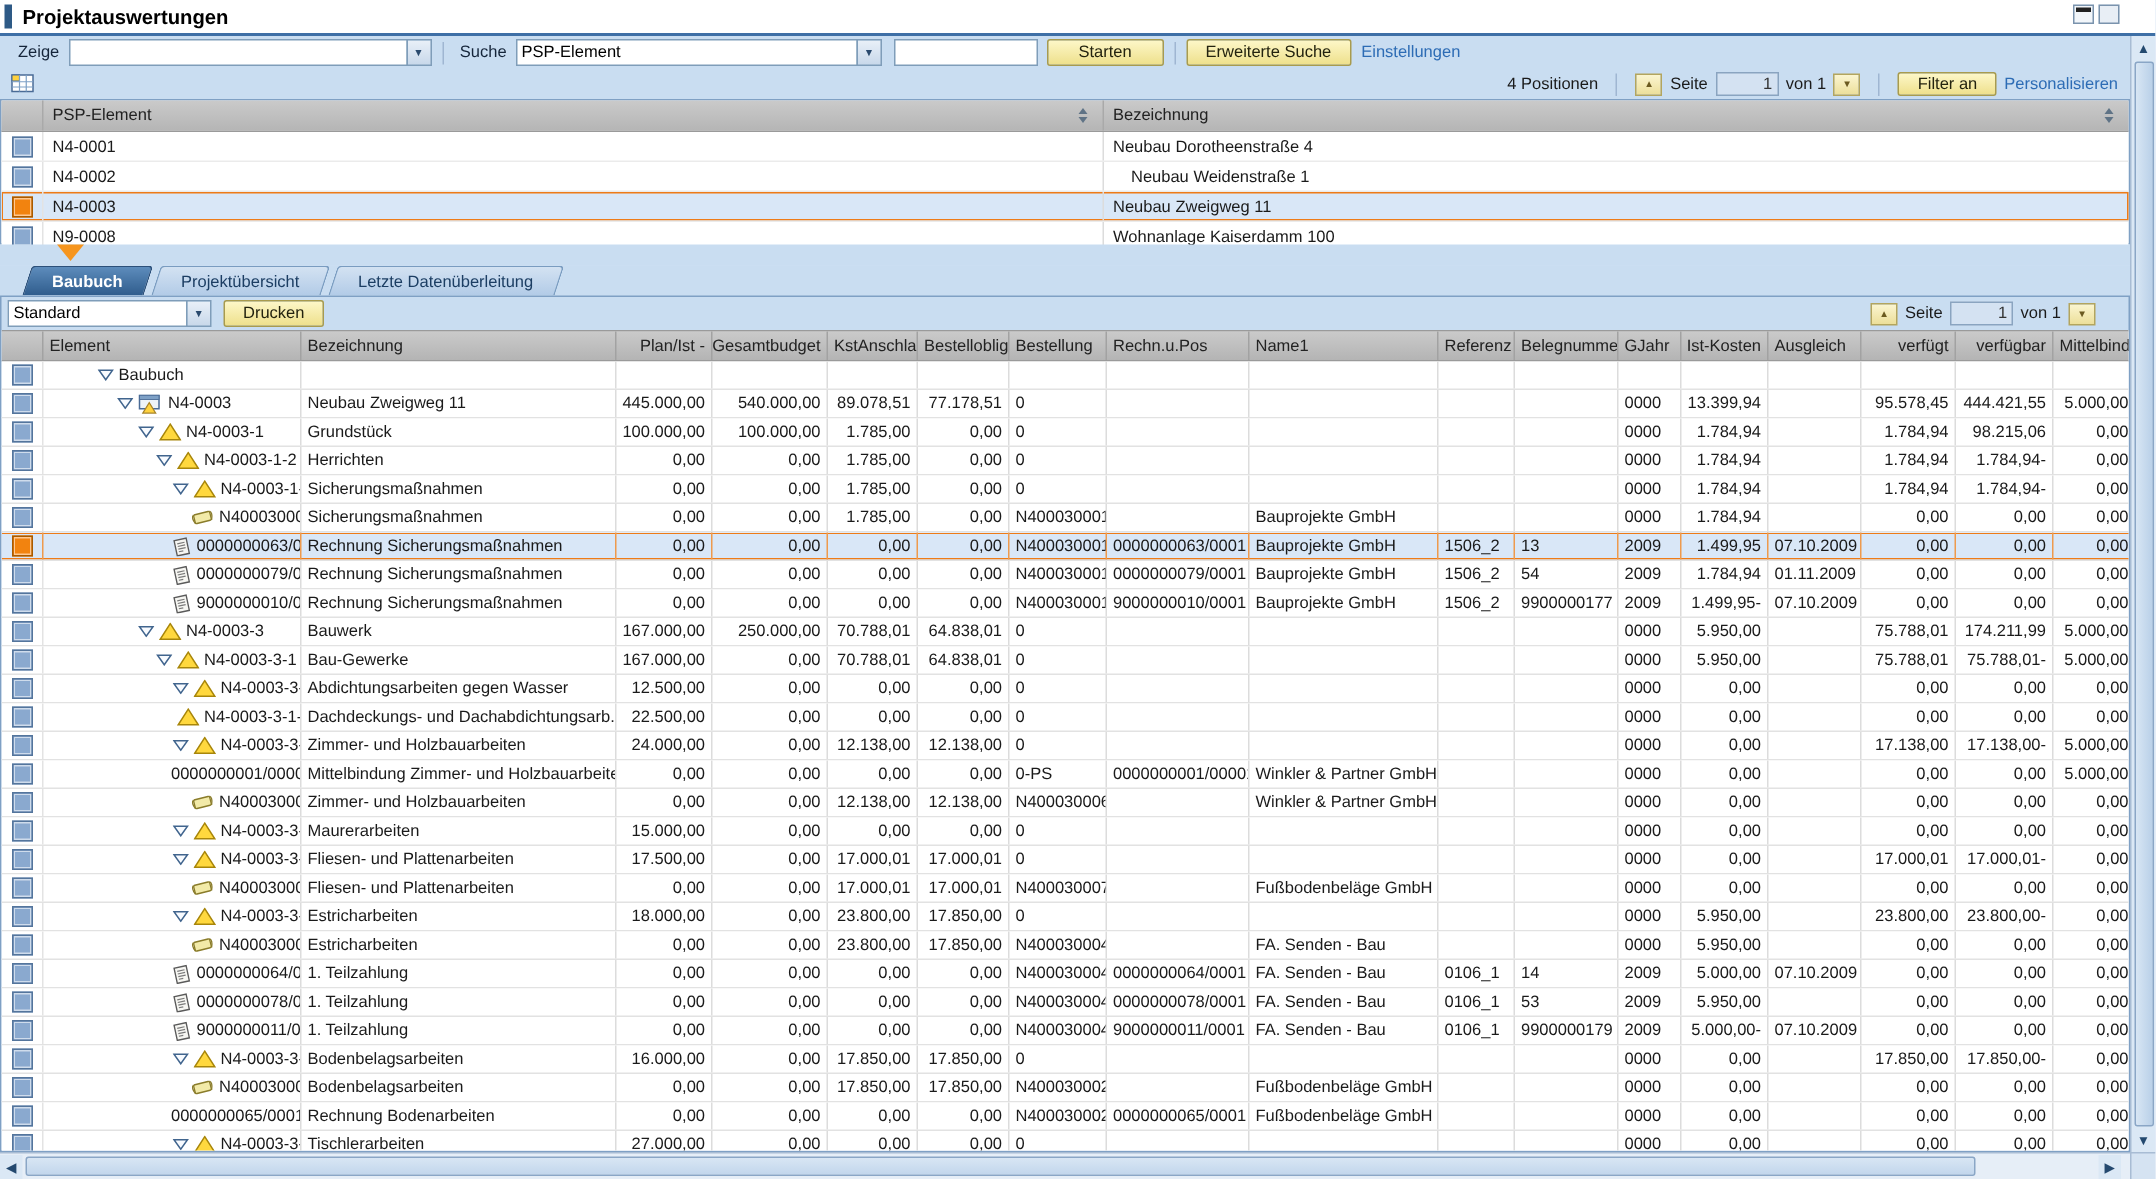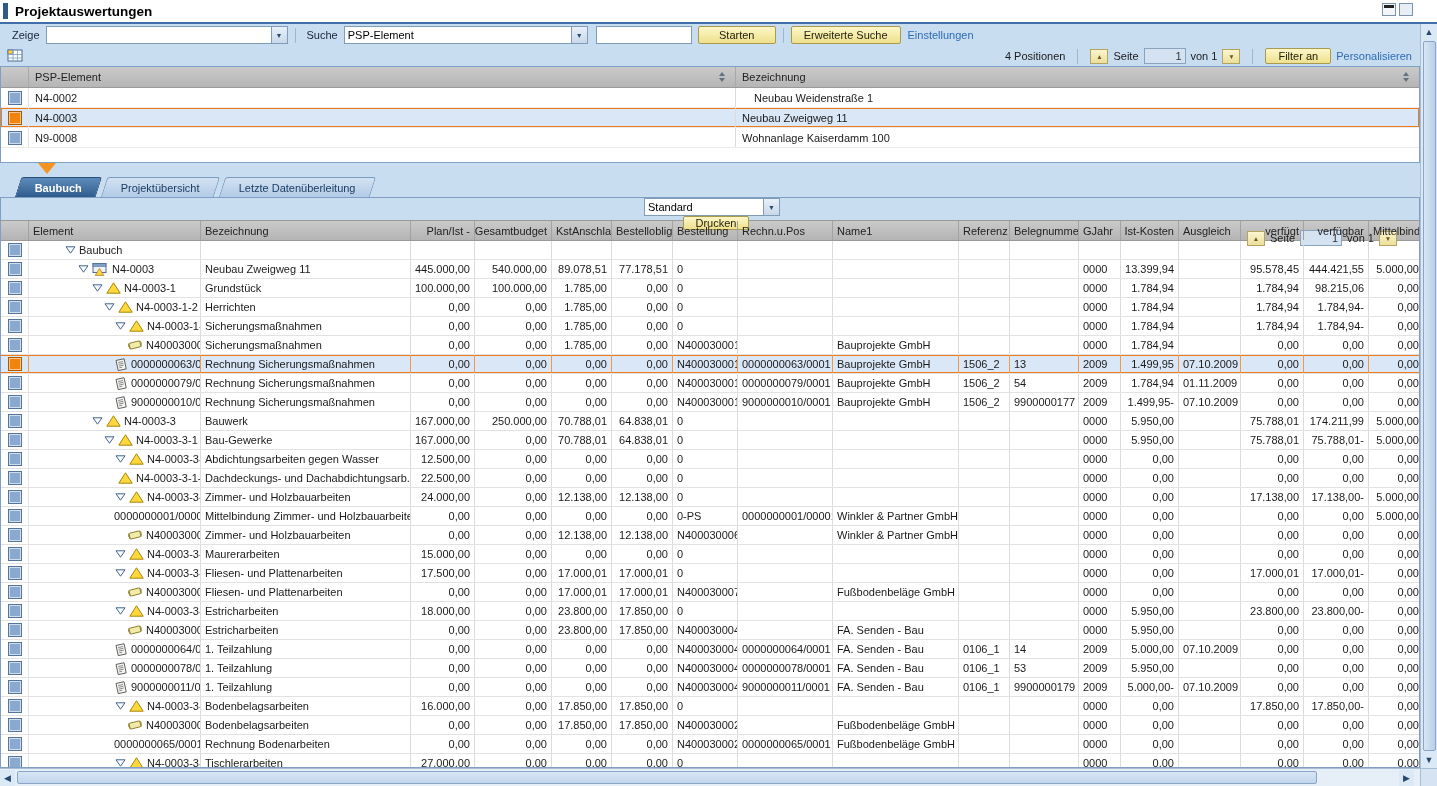--- a/index.html
+++ b/index.html
@@ -72,21 +72,21 @@
        background:linear-gradient(#d3e2f2,#b2cbe7);border:1px solid #7a9cc0;border-bottom:none;
        border-radius:3px 3px 0 0;margin-right:5px;box-sizing:border-box;}
   .tab:first-child{margin-left:18px;}
   .tab span{transform:skewX(18deg);color:#1c3e63;white-space:nowrap;}
   .tab.active{background:linear-gradient(#5d8cbc,#2f5c8c);border-color:#2c507a;}
   .tab.active span{color:#fff;font-weight:bold;}
 
   
   .detail-panel{position:absolute;left:0;top:197px;width:1420px;height:571px;background:#c9ddf1;
                 border:1px solid #7fa0c4;box-sizing:border-box;overflow:hidden;}
-  .detail-toolbar{height:22px;display:flex;align-items:center;padding-left:4px;flex-direction:column;}
+  .detail-toolbar{height:22px;display:flex;align-items:center;padding-left:4px;}
   .detail-pager{margin-left:auto;display:flex;align-items:center;gap:5px;padding-right:22px;}
   .detail-table{width:1423px;background:#fff;}
   .dt-header{height:19px;display:flex;background:linear-gradient(#cacaca,#b4b4b4);
              border-top:1px solid #9a9a9a;border-bottom:1px solid #9a9a9a;box-sizing:content-box;}
   .dt-hcell{display:flex;align-items:center;height:100%;box-sizing:border-box;padding:0 4px;
             border-right:1px solid #a2a2a2;color:#222;white-space:nowrap;overflow:hidden;}
   .dt-hcell.r{justify-content:flex-end;}
   .trow{height:19px;display:flex;background:#fff;border-bottom:1px solid #e2e2e2;box-sizing:border-box;}
   .trow.selected{background:#d9e7f7;box-shadow:inset 0 1px 0 #ee7b17, inset 0 -1px 0 #ee7b17;}
   .tcell{display:flex;align-items:center;box-sizing:border-box;padding:0 4px;
@@ -183,20 +183,27 @@
       </div>
       <div class="psp-hcell" style="flex:1;border-right:none">
         <span>Bezeichnung</span>
         <span class="sort">
             <i class="up"></i>
             <i class="dn"></i>
           </span>
       </div>
     </div>
     <div id="psp-rows">
+        <div class="psp-row">
+          <div class="cb-cell">
+            <div class="cb"></div>
+          </div>
+          <div class="psp-cell" style="width: 707px;">N4-0001</div>
+          <div class="psp-cell" style="flex: 1 1 0%; border-right: none;">Neubau Dorotheenstraße 4</div>
+        </div>
         <div class="psp-row">
           <div class="cb-cell">
             <div class="cb"></div>
           </div>
           <div class="psp-cell" style="width: 707px;">N4-0002</div>
           <div class="psp-cell" style="flex: 1 1 0%; border-right: none; margin-left: 12px;">Neubau Weidenstraße 1</div>
         </div>
         <div class="psp-row selected">
           <div class="cb-cell">
             <div class="cb sel"></div>

